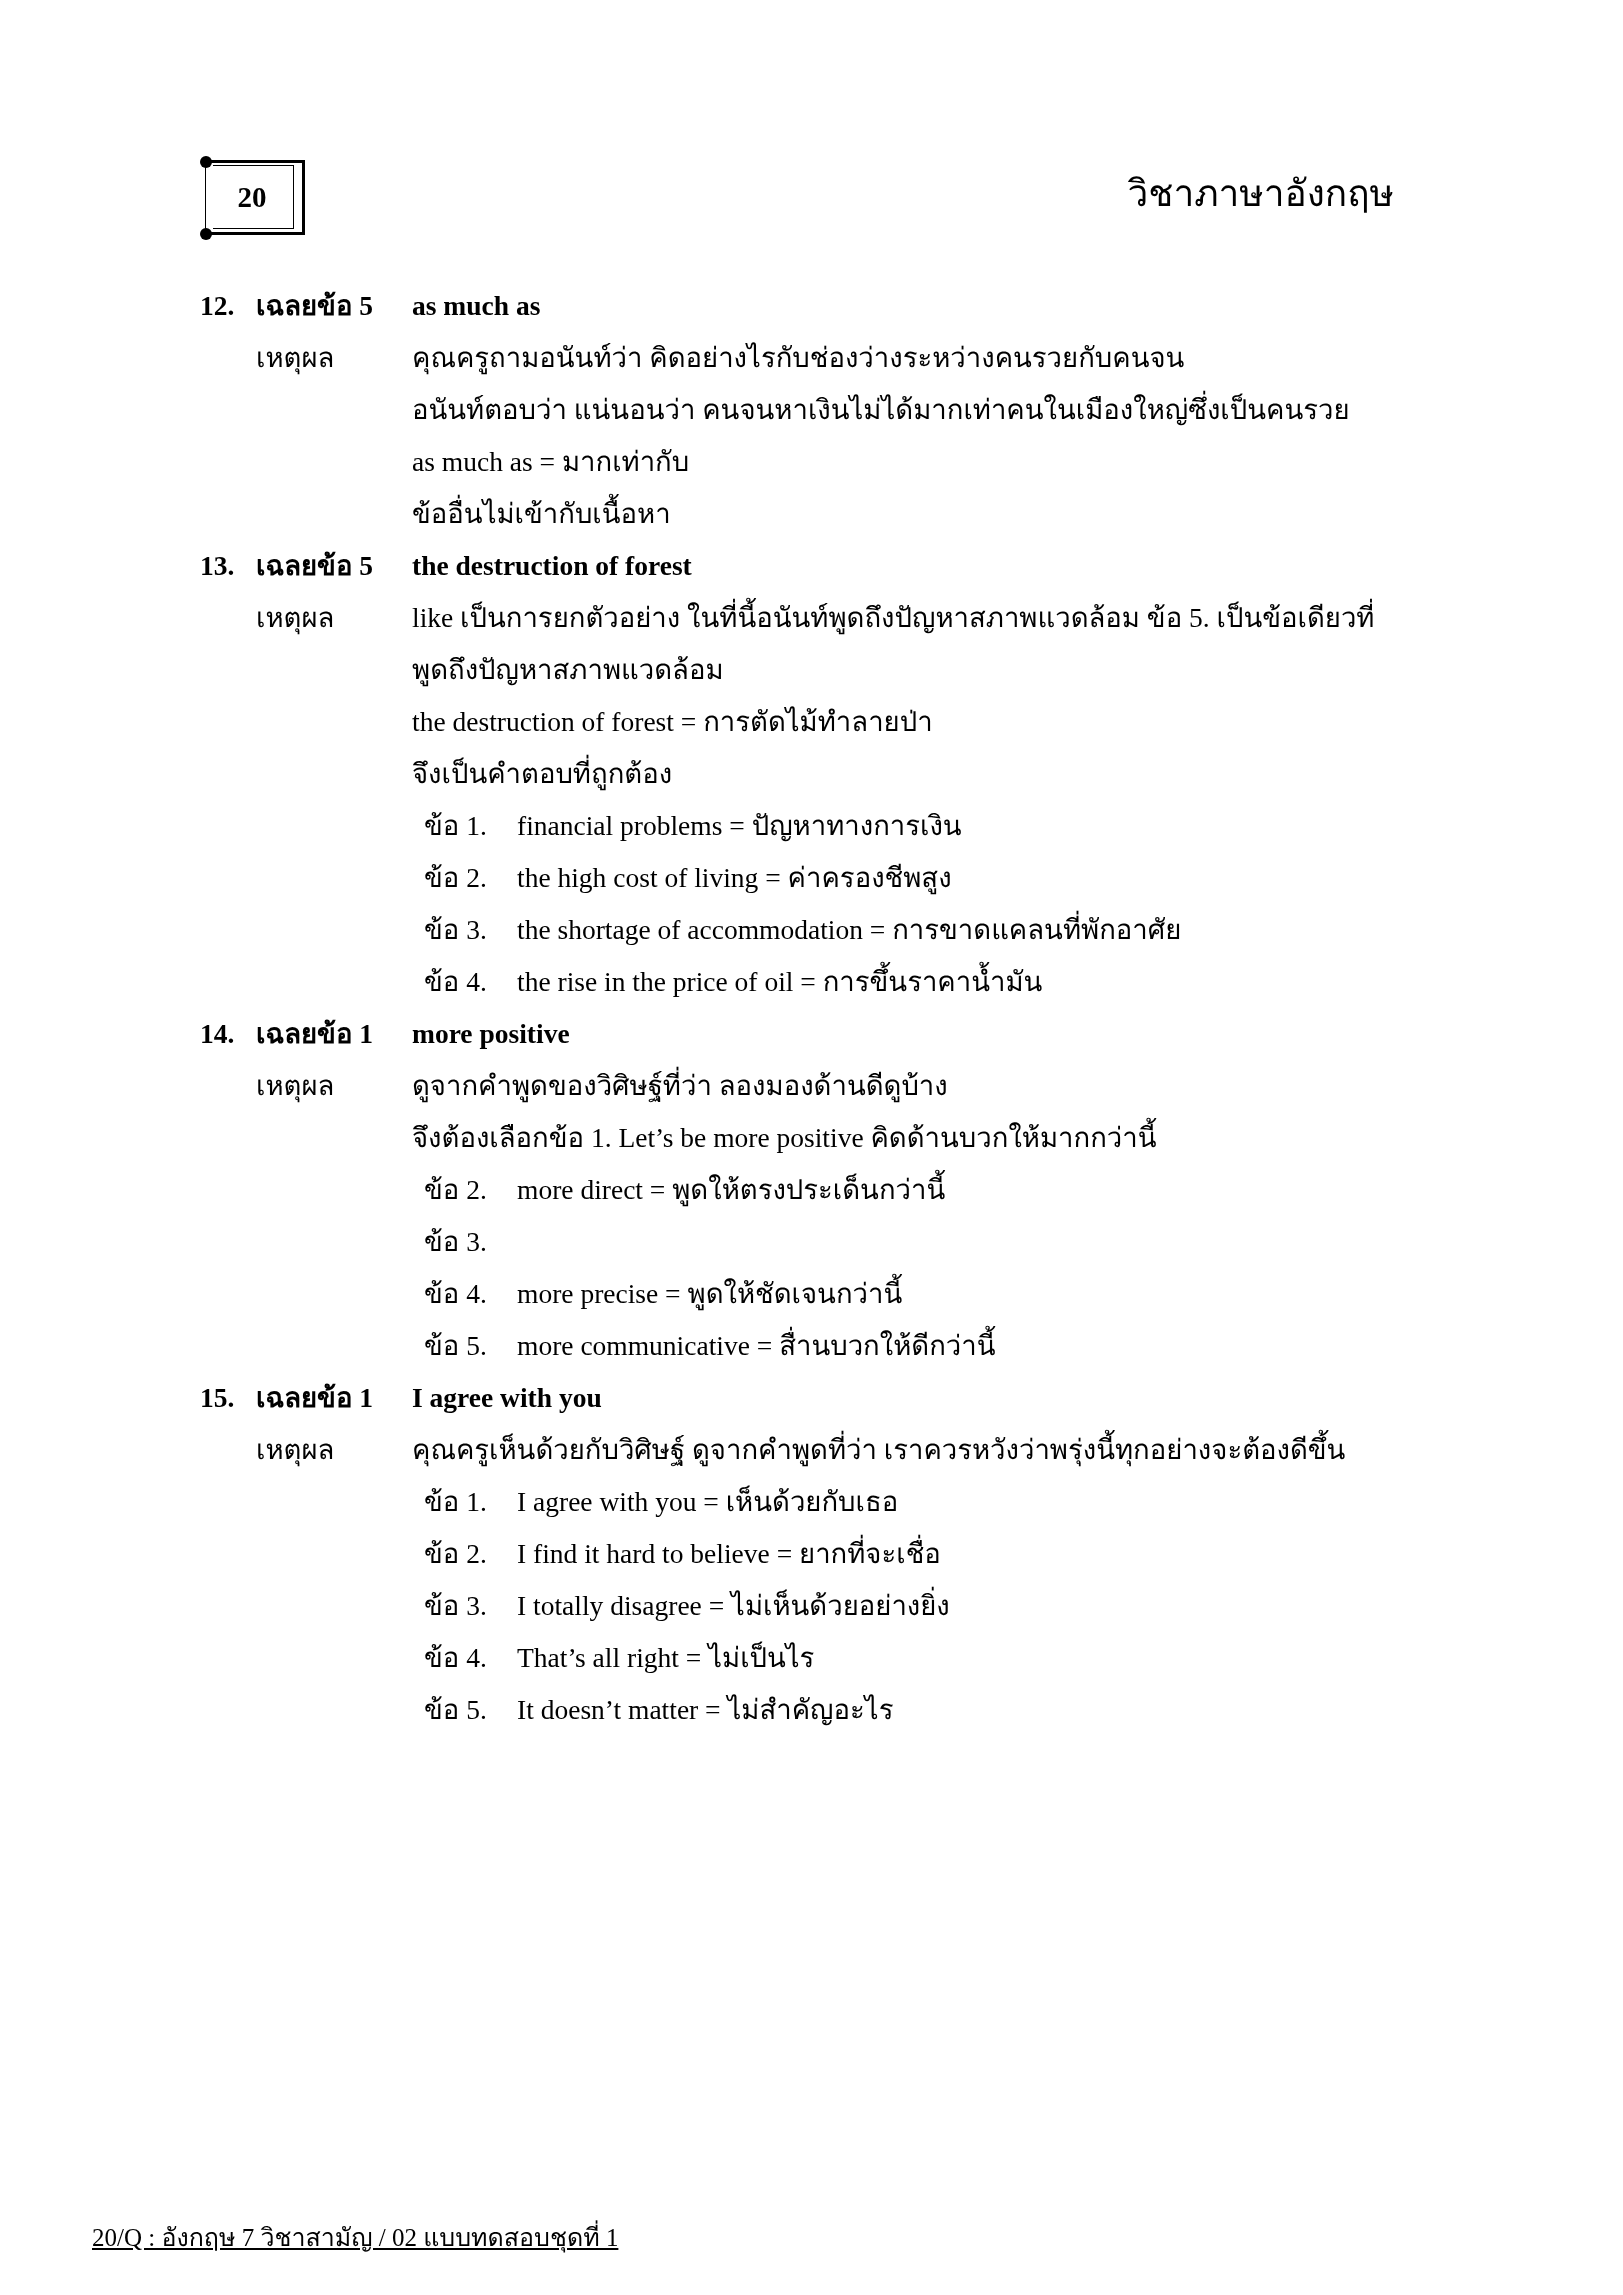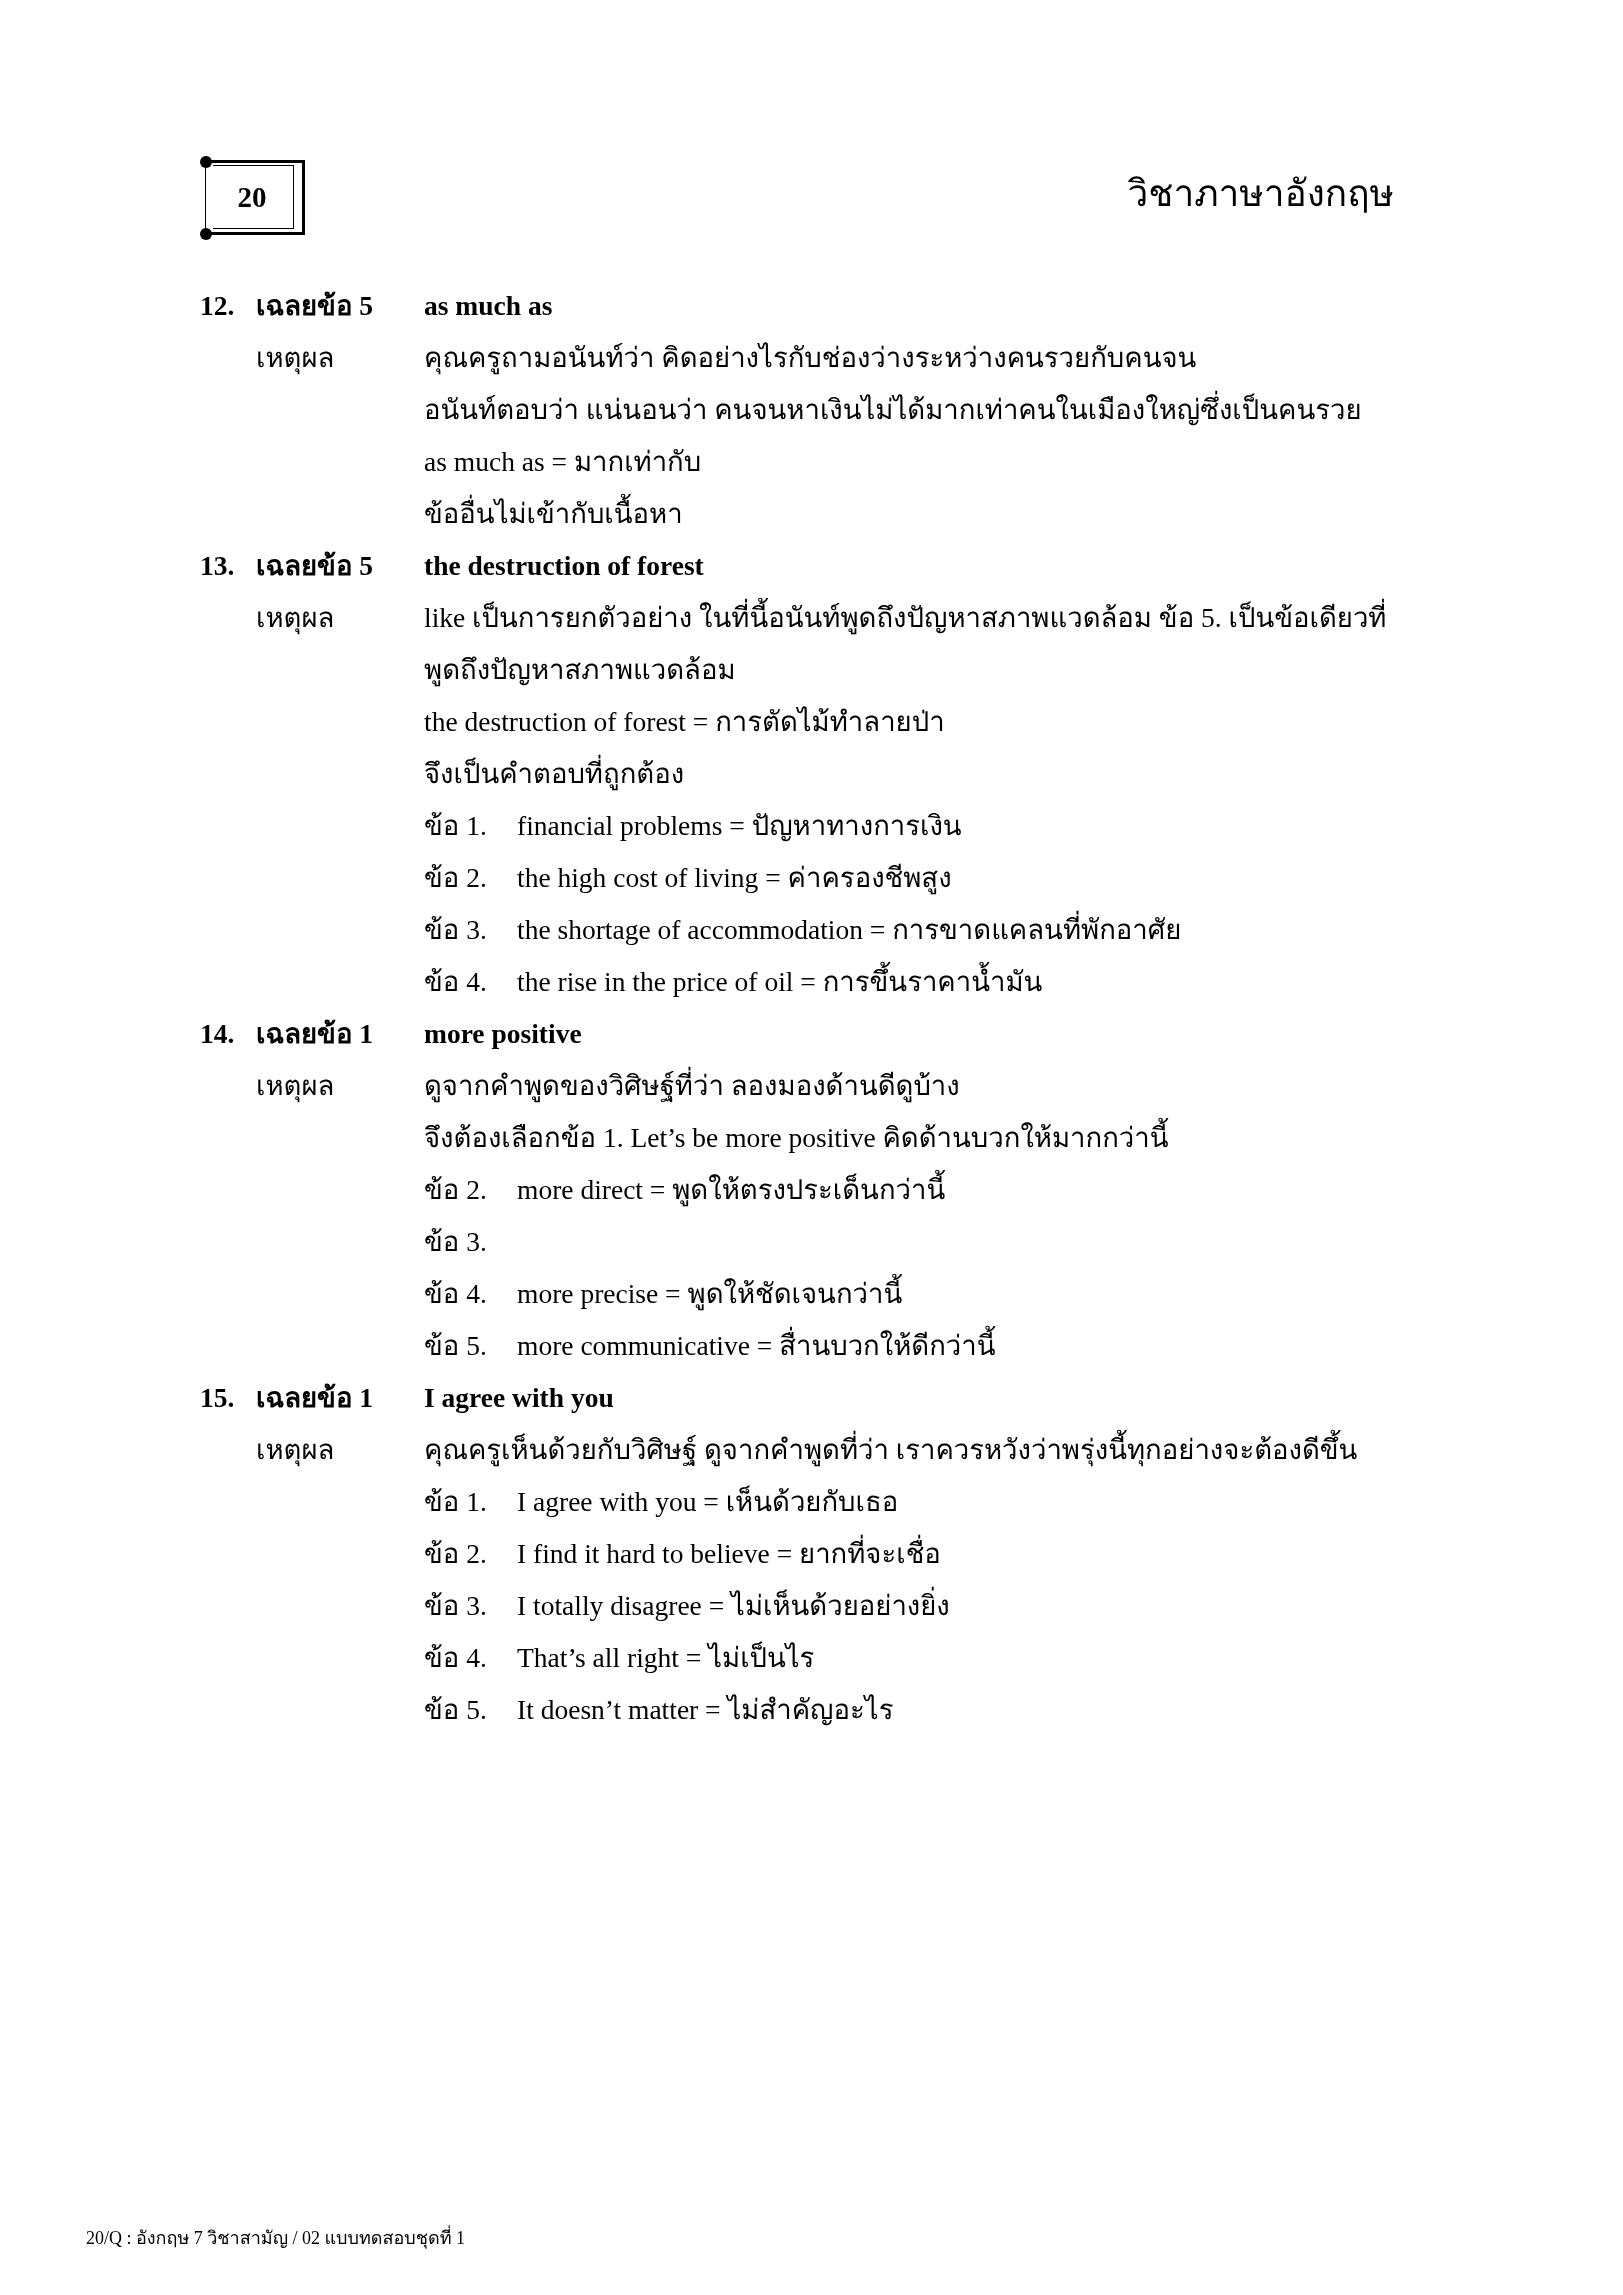--- a/index.html
+++ b/index.html
@@ -14,25 +14,25 @@
   .page-box .dot { position:absolute; left:0; width:11.8px; height:11.8px; border-radius:50%; background:#000; }
   .page-box .dot.top { top:0; } .page-box .dot.bot { top:72px; }
   .page-num { position:absolute; left:19.6px; top:22px; width:65px; text-align:center;
          font-weight:bold; font-size:29px; line-height:39px; }
   .header-title { position:absolute; right:229px; top:171px; font-size:37px; line-height:46px; }
   .content { position:absolute; left:200px; top:280px; width:1231px; font-size:27.5px; }
   .row { position:relative; height:52px; line-height:52px; white-space:nowrap; }
   .qnum { position:absolute; left:0; font-weight:bold; }
   .qlabel { position:absolute; left:56px; font-weight:bold; }
   .reason-label { position:absolute; left:56px; }
-  .col2 { position:absolute; left:224px; }
+  .col2 { position:absolute; left:212px; }
   .bold { font-weight:bold; }
   .opt-num { position:absolute; left:224px; }
   .opt-text { position:absolute; left:317px; }
-  .footer { position:absolute; left:86px; top:2225px; font-size:18px; line-height:26px; }
+  .footer { position:absolute; left:92px; top:2225px; font-size:25px; line-height:26px;text-decoration:underline; }
 </style>
 </head>
 <body>
 
 <div class="page-box">
   <div class="dot top"></div>
   <div class="dot bot"></div>
   <div class="vline"></div>
   <div class="outer"></div>
   <div class="inner"></div>

